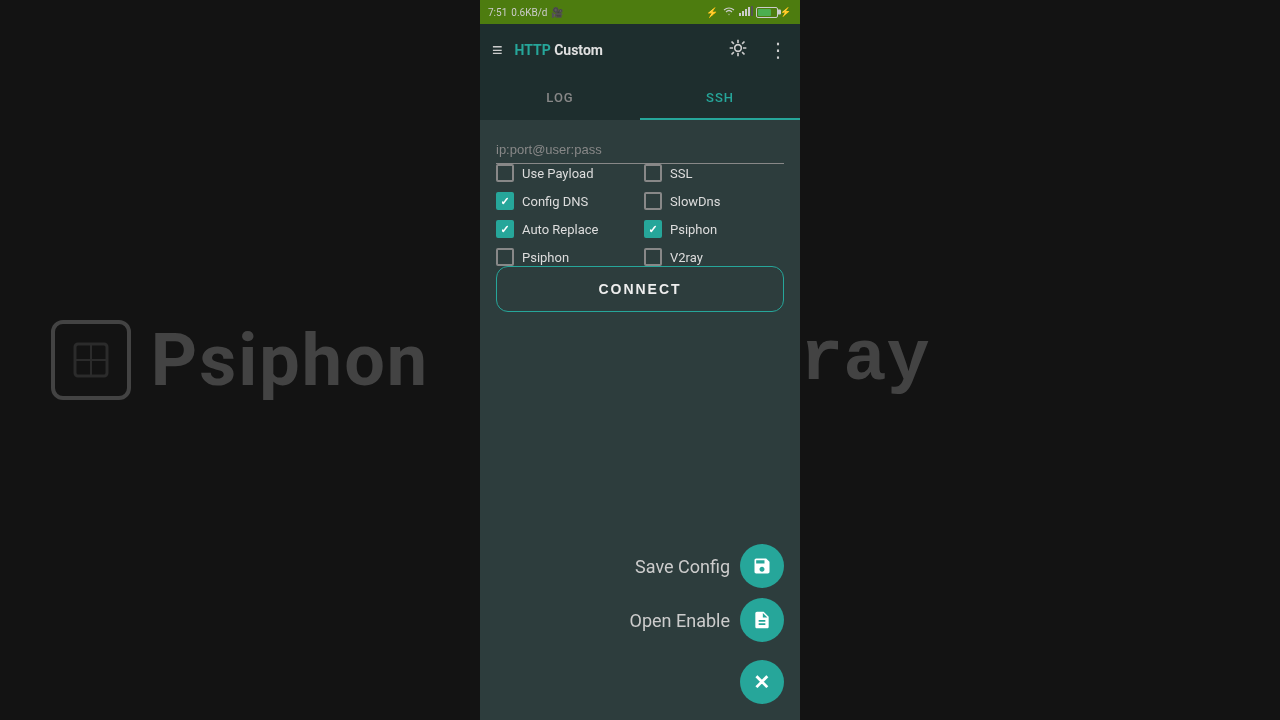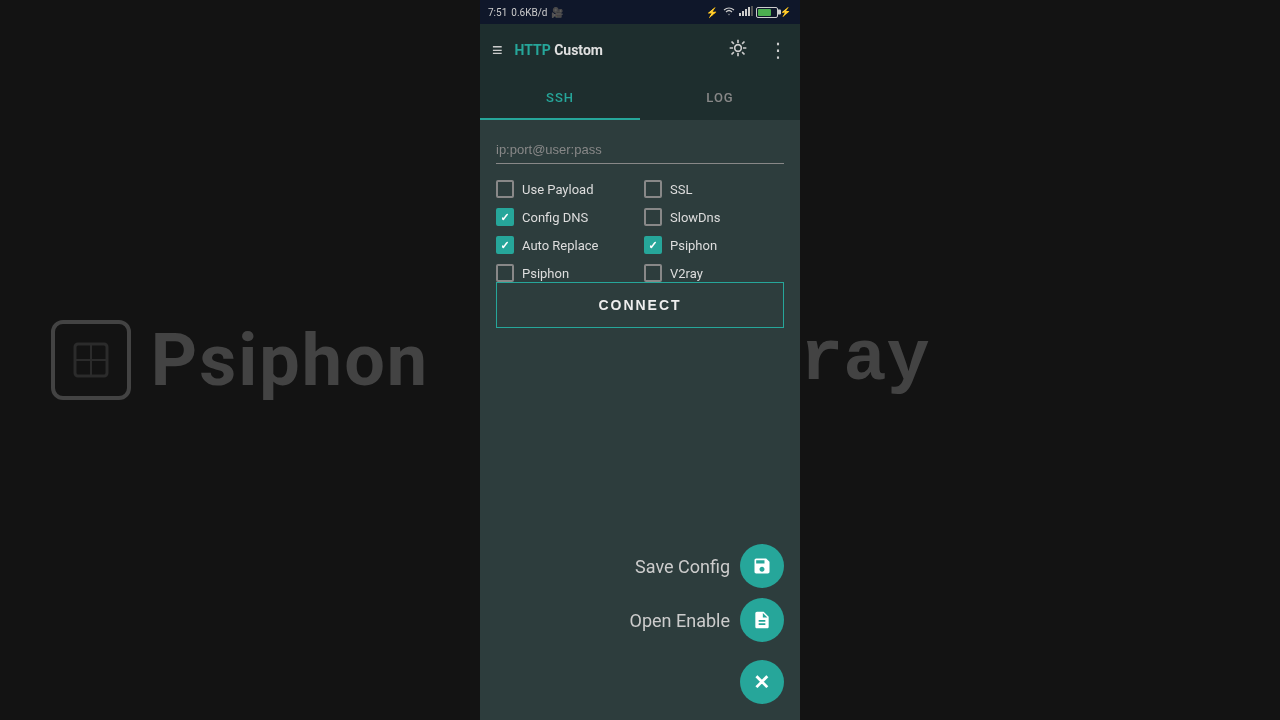--- a/index.html
+++ b/index.html
@@ -75,21 +75,21 @@
       width: 320px;
       height: 720px;
       background: #2d3d3d;
       display: flex;
       flex-direction: column;
       overflow: hidden;
     }
 
     
     .status-bar {
-      background: #0f172a;
+      background: #4d7c0f;
       height: 24px;
       display: flex;
       align-items: center;
       justify-content: space-between;
       padding: 0 8px;
       font-size: 10px;
       color: #ccc;
     }
     .status-left { display: flex; align-items: center; gap: 4px; }
     .status-right { display: flex; align-items: center; gap: 3px; }
@@ -180,21 +180,20 @@
     .content {
       flex: 1;
       background: #2d3d3d;
       padding: 16px;
       overflow-y: auto;
       position: relative;
     }
 
     
     .ssh-input-container {
-      margin-bottom: 16px;
     }
     .ssh-input {
       width: 100%;
       background: transparent;
       border: none;
       border-bottom: 1px solid #888;
       color: #aaa;
       font-size: 13px;
       padding: 6px 0;
       outline: none;
@@ -243,21 +242,21 @@
     .connect-btn {
       width: 100%;
       background: transparent;
       border: 1.5px solid #26a69a;
       color: #eee;
       font-size: 14px;
       font-weight: 600;
       letter-spacing: 2px;
       padding: 14px;
       cursor: pointer;
-      border-radius: 0;
+      border-radius: 12px;
       text-align: center;
     }
 
     
     .fab-container {
       position: absolute;
       bottom: 16px;
       right: 16px;
       display: flex;
       flex-direction: column;
@@ -363,25 +362,25 @@
     <span class="header-icon">
       <svg width="20" height="20" viewBox="0 0 24 24" fill="none" stroke="#ccc" stroke-width="2">
         <circle cx="12" cy="12" r="4"></circle>
         <path d="M12 2v4M12 18v4M4.22 4.22l2.83 2.83M16.95 16.95l2.83 2.83M2 12h4M18 12h4M4.22 19.78l2.83-2.83M16.95 7.05l2.83-2.83"></path>
       </svg>
     </span>
     <span class="header-icon">⋮</span>
   </div>
 
   <div class="tabs">
+    <div class="tab">
+      <span>LOG</span>
+    </div>
     <div class="tab active">
       <span>SSH</span>
-    </div>
-    <div class="tab">
-      <span>LOG</span>
     </div>
   </div>
 
   <div class="content">
 
     
     <div class="ssh-input-container">
       <input class="ssh-input" type="text" placeholder="ip:port@user:pass" style="">
     </div>
 

